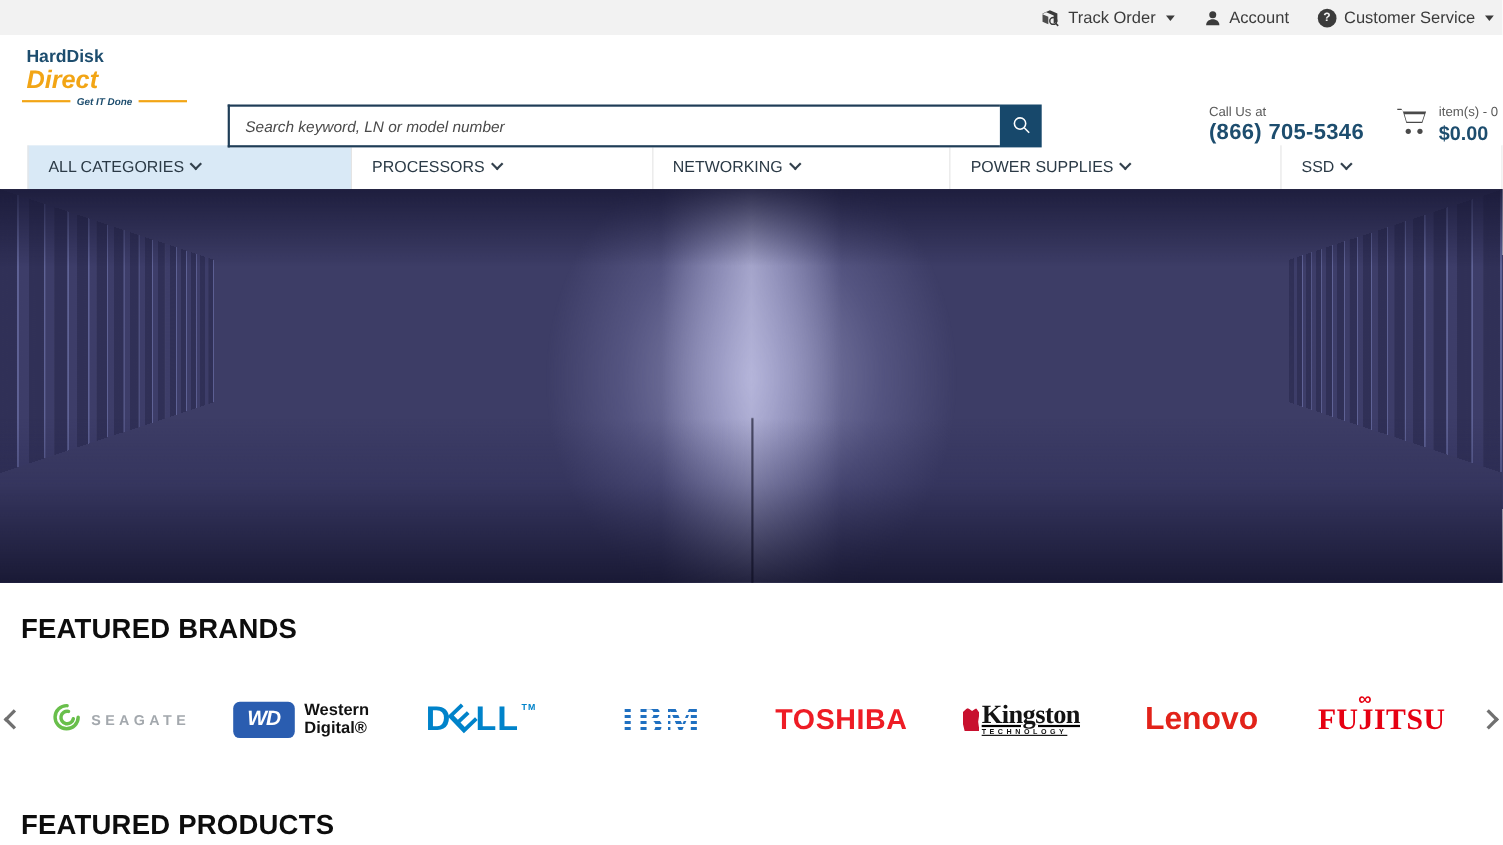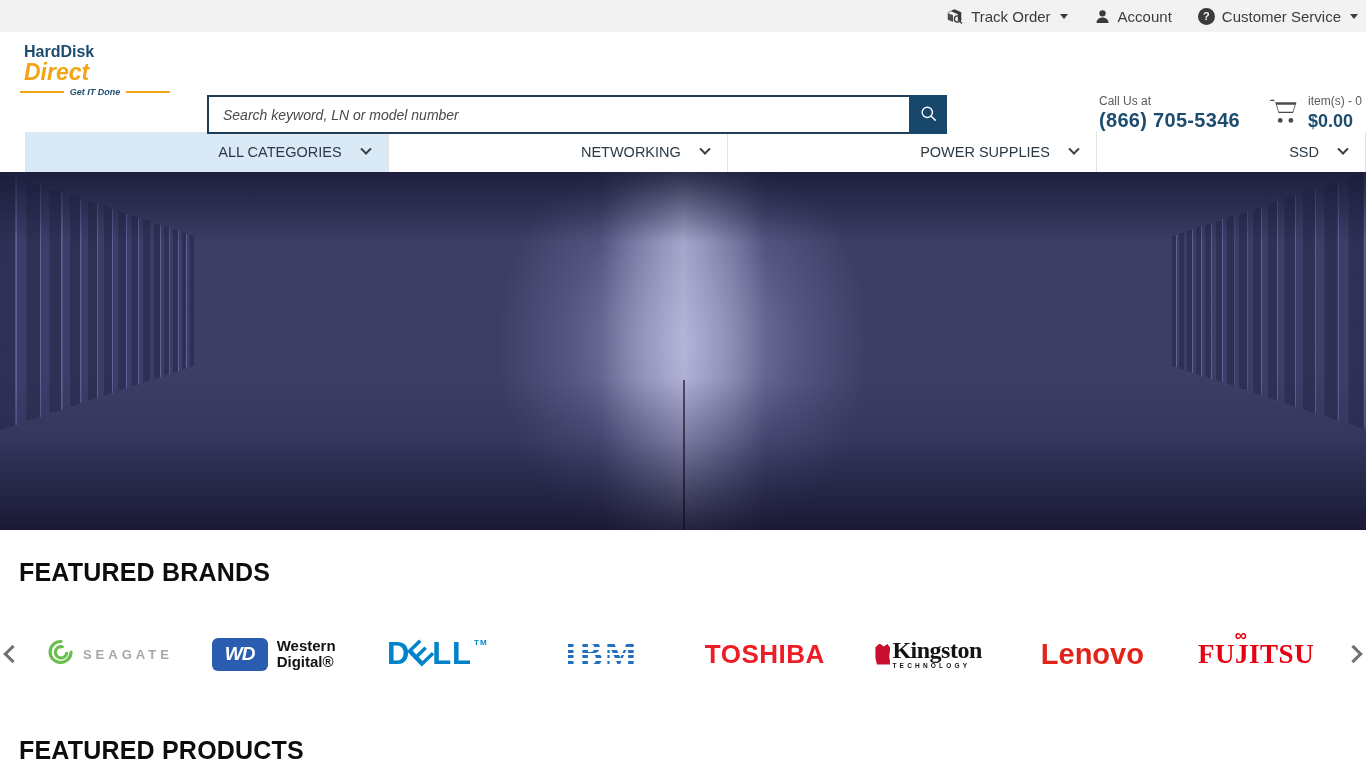--- a/index.html
+++ b/index.html
@@ -55,22 +55,22 @@
   .call-phone { font-size:20px; font-weight:800; color:#1d4d6e; letter-spacing:.3px;
                 margin-top:1px; }
   .cart-block { display:flex; align-items:center; gap:8px; cursor:pointer; }
   .cart-info { line-height:1.15; }
   .cart-items { font-size:12px; color:#5a5a5a; }
   .cart-total { font-size:18px; font-weight:800; color:#1d4d6e; margin-top:2px; }
 
   
   .nav { height:40px; display:flex; align-items:stretch; background:#fff;
          padding-left:25px; }
-  .nav-item { flex:1 1 auto; display:flex; align-items:center; justify-content:flex-end;
-              gap:20px; padding:0 18px; font-size:14.5px; color:#2b3a46;
+  .nav-item { flex:1 1 auto; display:flex; align-items:center; justify-content:flex-start;
+              gap:7px; padding:0 18px; font-size:14.5px; color:#2b3a46;
               border-right:1px solid #e4e4e4; cursor:pointer; white-space:nowrap; }
   .nav-item:first-child { border-left:1px solid #e4e4e4; }
   .nav-item.active { background:#d9e9f6; }
   .chev { width:8px; height:8px; border-right:2px solid #33414d;
           border-bottom:2px solid #33414d; transform:rotate(45deg) translate(-2px,-2px); }
 
   
   .hero { position:relative; height:358px; background:#3d3d66; overflow:hidden;
           cursor:pointer; }
   .hero-glow { position:absolute; left:0; top:0; right:0; bottom:0;
@@ -129,21 +129,21 @@
   .dell-tm { font-size:8px; font-weight:700; margin-top:2px; margin-left:2px; }
 
   .ibm-text { font-family:"Liberation Serif", serif; font-weight:900; font-size:36px;
               letter-spacing:1px; color:transparent;
               background-image:repeating-linear-gradient(to bottom,
                  #1f70c1 0 3px, rgba(255,255,255,0) 3px 5.6px);
               -webkit-background-clip:text; background-clip:text; }
 
   .toshiba-text { color:#ee1c25; font-size:26px; font-weight:800; letter-spacing:.5px; }
 
-  .kingston { gap:2px; }
+  .kingston { gap:2px;text-decoration:underline; }
   .kingston-head { width:15px; height:21px; background:#c8102e;
                    clip-path:polygon(0 18%, 28% 0, 55% 14%, 80% 2%, 100% 22%,
                      92% 60%, 100% 100%, 10% 100%, 0 70%); }
   .kingston-words { line-height:1; }
   .kingston-name { font-family:"Liberation Serif", serif; font-size:24px;
                    font-weight:800; color:#131313; letter-spacing:-.5px; }
   .kingston-sub { font-size:6.5px; font-weight:700; letter-spacing:3.2px;
                   color:#131313; margin-top:1px; }
 
   .lenovo-text { color:#e2231a; font-size:29px; font-weight:700; letter-spacing:0; }
@@ -238,20 +238,24 @@
     </div>
   </div>
 </div>
 
 <div class="nav">
   <div class="nav-item active">
     <span>ALL CATEGORIES</span>
     <span class="chev"></span>
   </div>
   <div class="nav-item">
+    <span>PROCESSORS</span>
+    <span class="chev"></span>
+  </div>
+  <div class="nav-item">
     <span>NETWORKING</span>
     <span class="chev"></span>
   </div>
   <div class="nav-item">
     <span>POWER SUPPLIES</span>
     <span class="chev"></span>
   </div>
   <div class="nav-item">
     <span>SSD</span>
     <span class="chev"></span>

